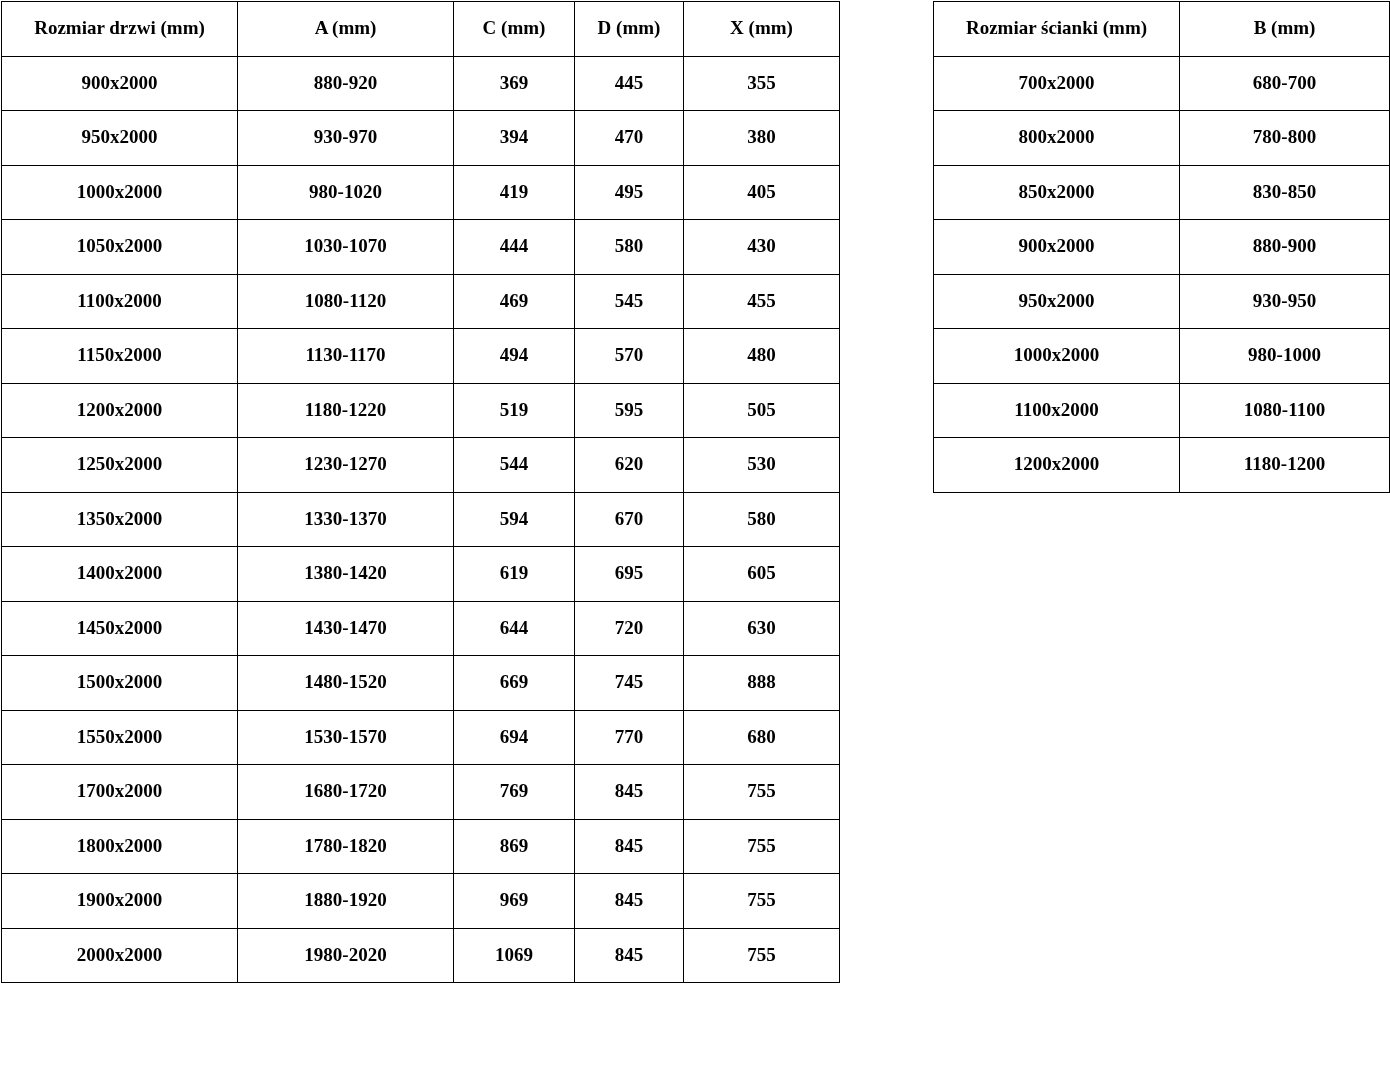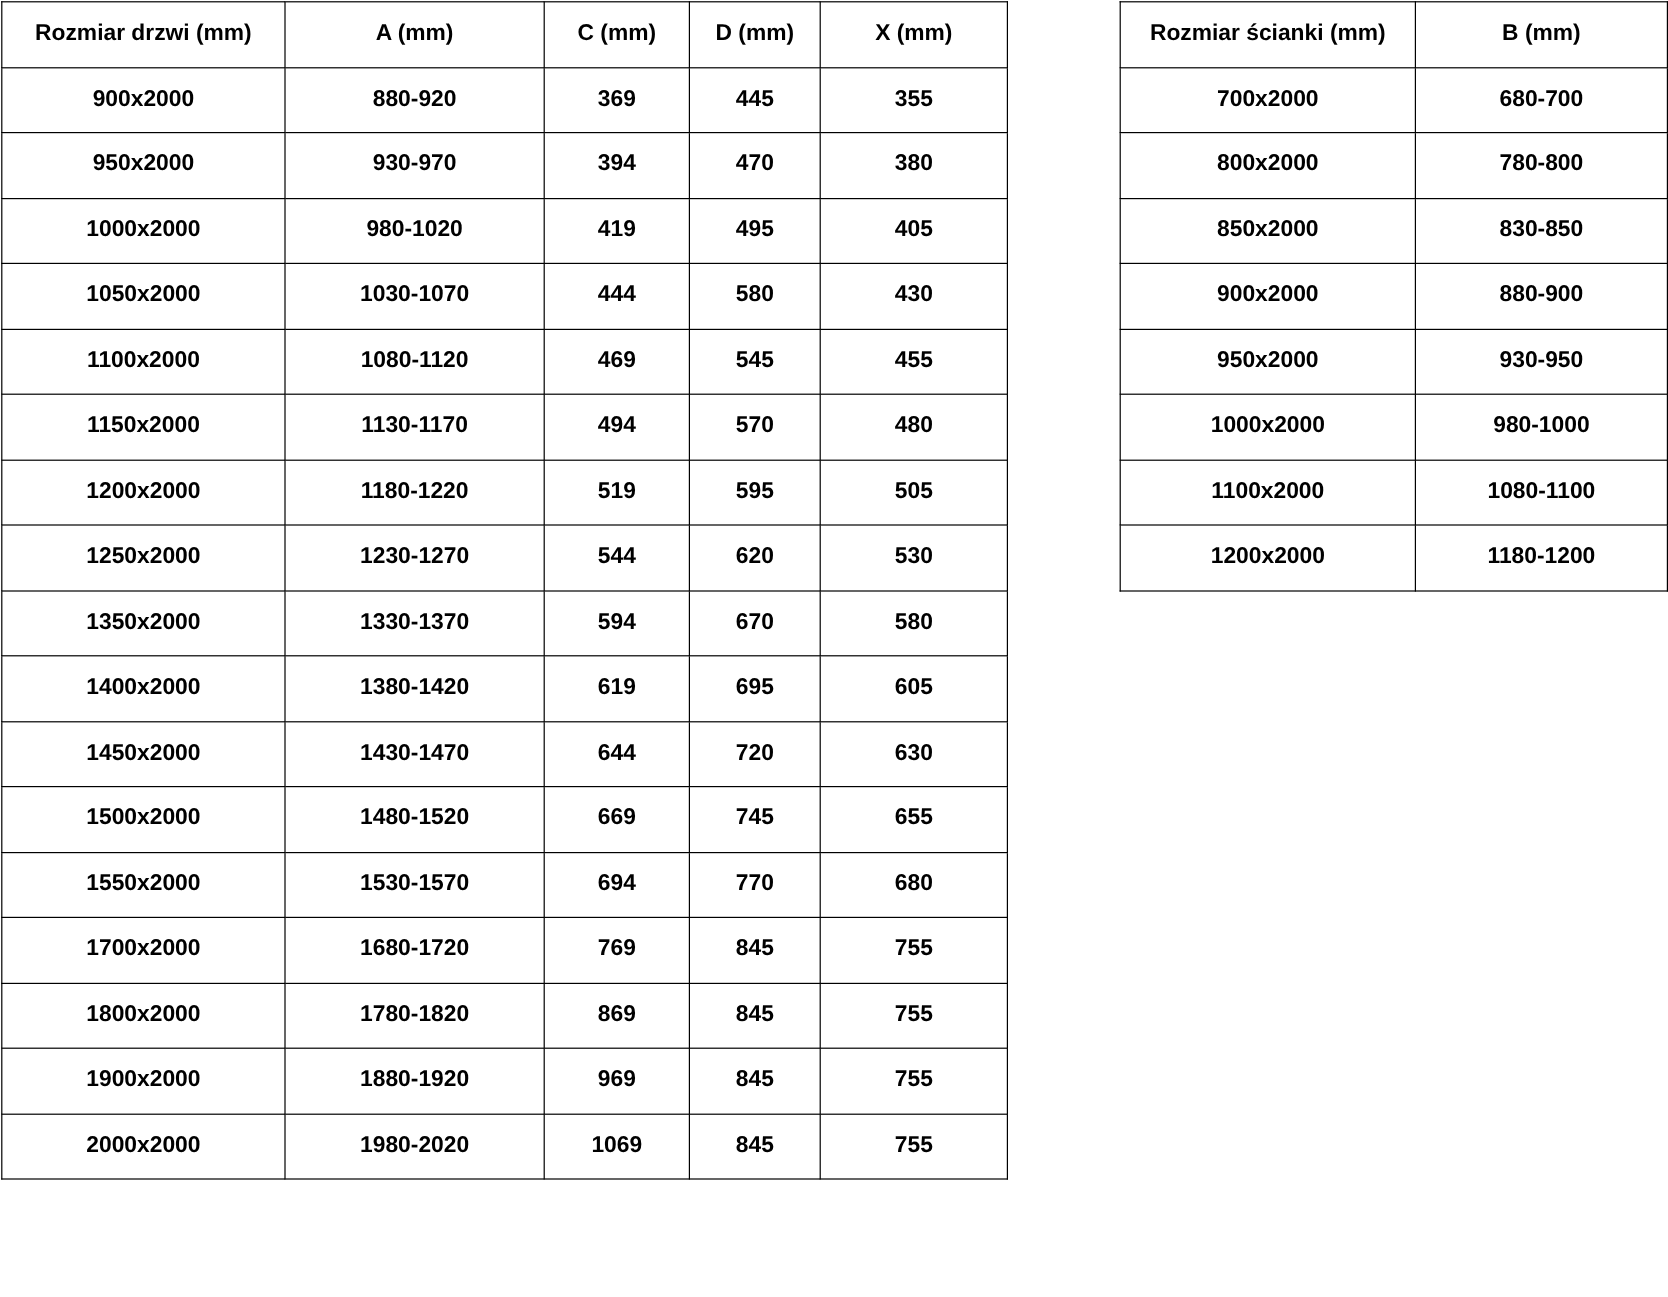--- a/index.html
+++ b/index.html
@@ -12,20 +12,21 @@
     height: 1081px;
     font-family: "Liberation Sans", sans-serif;
     color: #000000;
     position: relative;
     overflow: hidden;
   }
   .page {
     position: relative;
     width: 1390px;
     height: 846px;
+    font-family: Liberation Serif, serif;
   }
   table {
     border-collapse: collapse;
     table-layout: fixed;
   }
   table td, table th {
     border: 1px solid #000000;
     text-align: center;
     vertical-align: middle;
     font-size: 19px;
@@ -162,21 +163,21 @@
         <td>1430-1470</td>
         <td>644</td>
         <td>720</td>
         <td>630</td>
       </tr>
       <tr>
         <td>1500x2000</td>
         <td>1480-1520</td>
         <td>669</td>
         <td>745</td>
-        <td>655</td>
+        <td>888</td>
       </tr>
       <tr>
         <td>1550x2000</td>
         <td>1530-1570</td>
         <td>694</td>
         <td>770</td>
         <td>680</td>
       </tr>
       <tr>
         <td>1700x2000</td>

